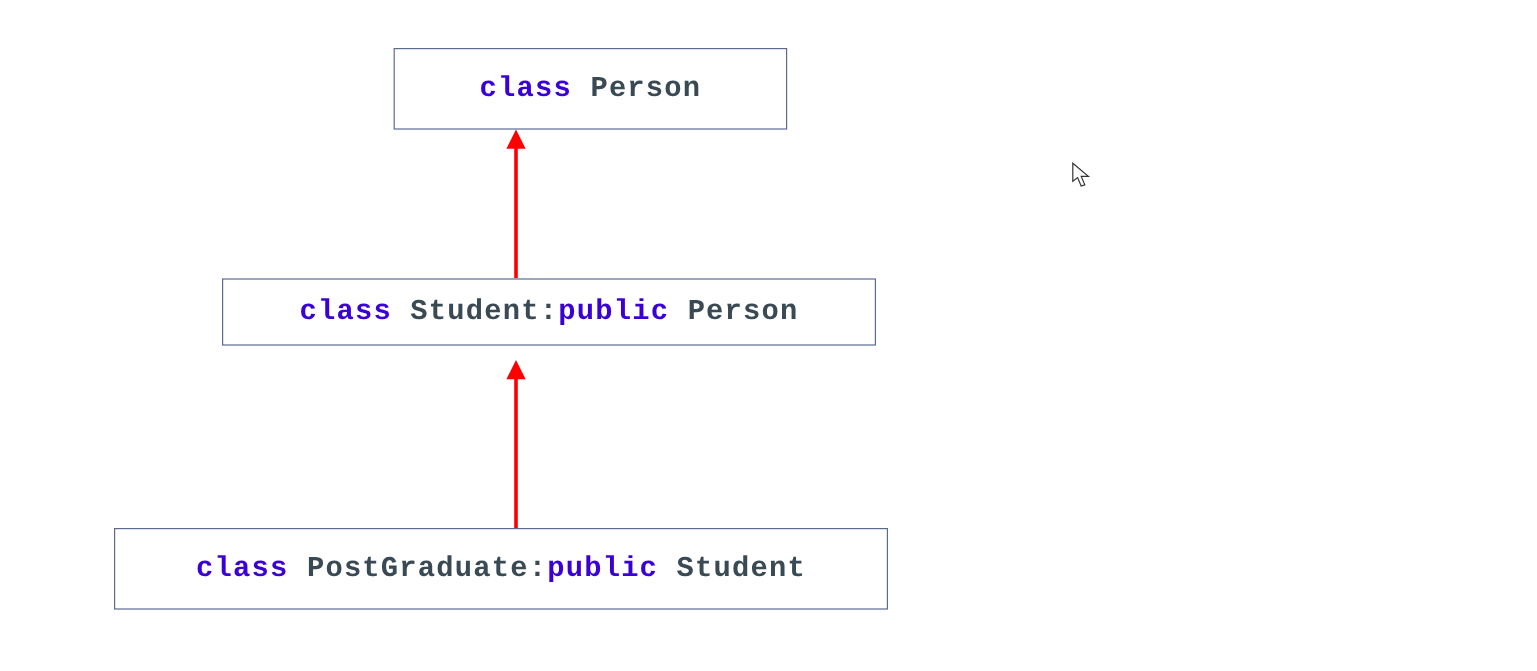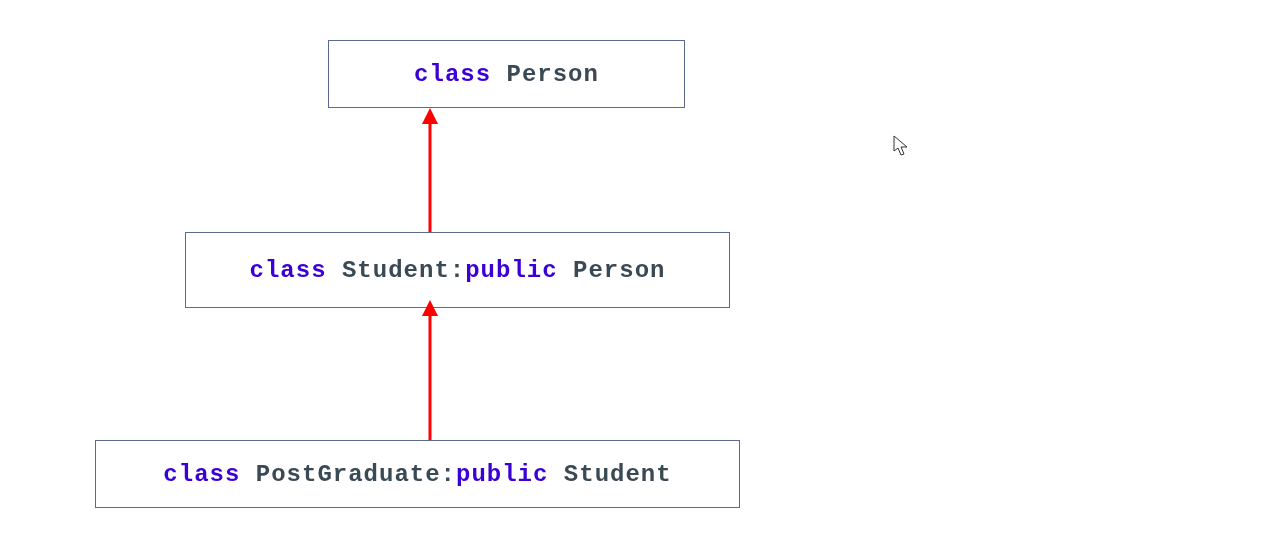--- a/index.html
+++ b/index.html
@@ -28,28 +28,28 @@
     }
     .nm {
       color: #3a4a54;
     }
     .colon {
       color: #3a4a54;
     }
     .box1 {
       left: 328px;
       top: 40px;
-      width: 357px;
+      width: 328px;
       height: 68px;
     }
     .box2 {
       left: 185px;
       top: 232px;
       width: 545px;
-      height: 76px;
+      height: 56px;
     }
     .box3 {
       left: 95px;
       top: 440px;
       width: 645px;
       height: 68px;
     }
     .arrow-svg {
       position: absolute;
       pointer-events: none;

